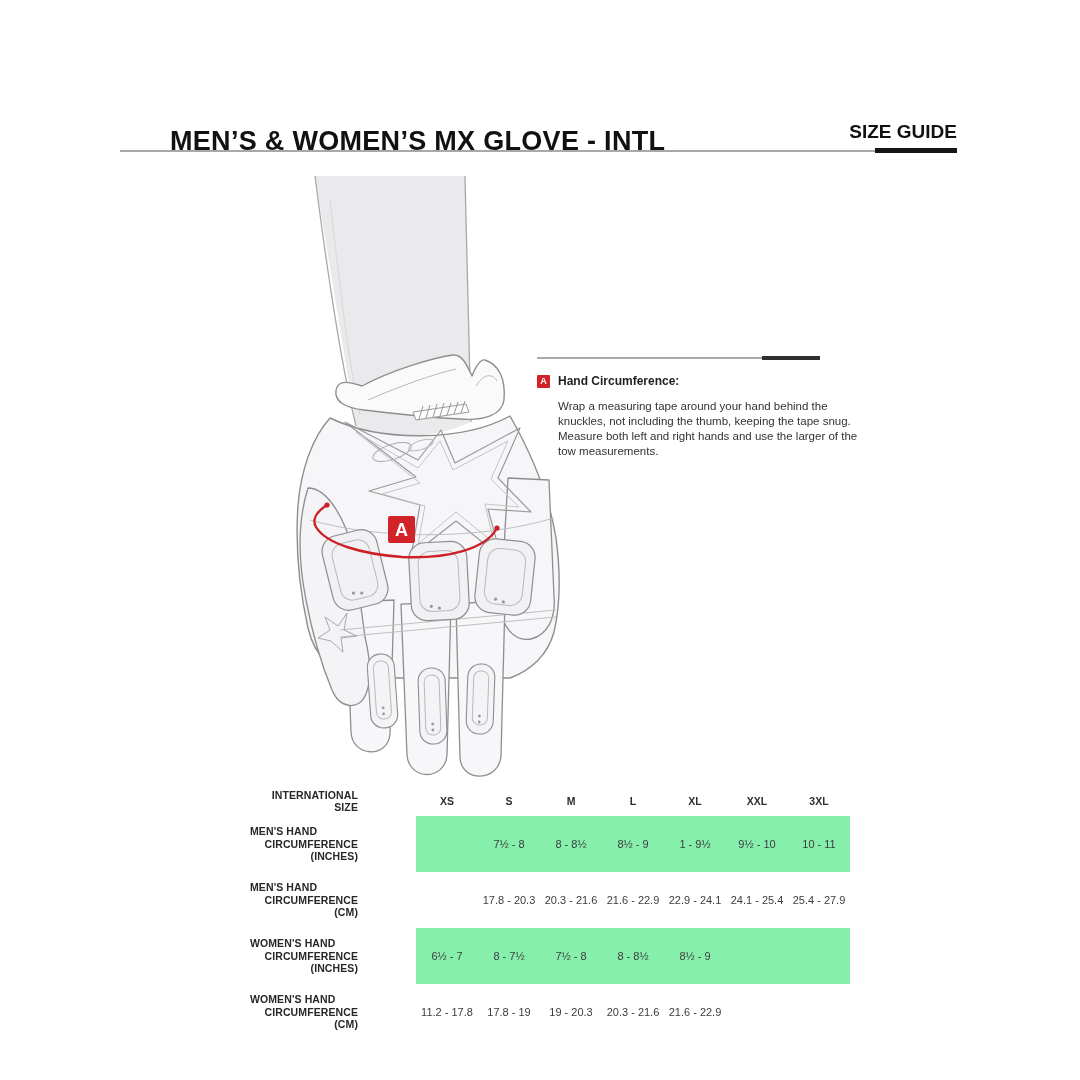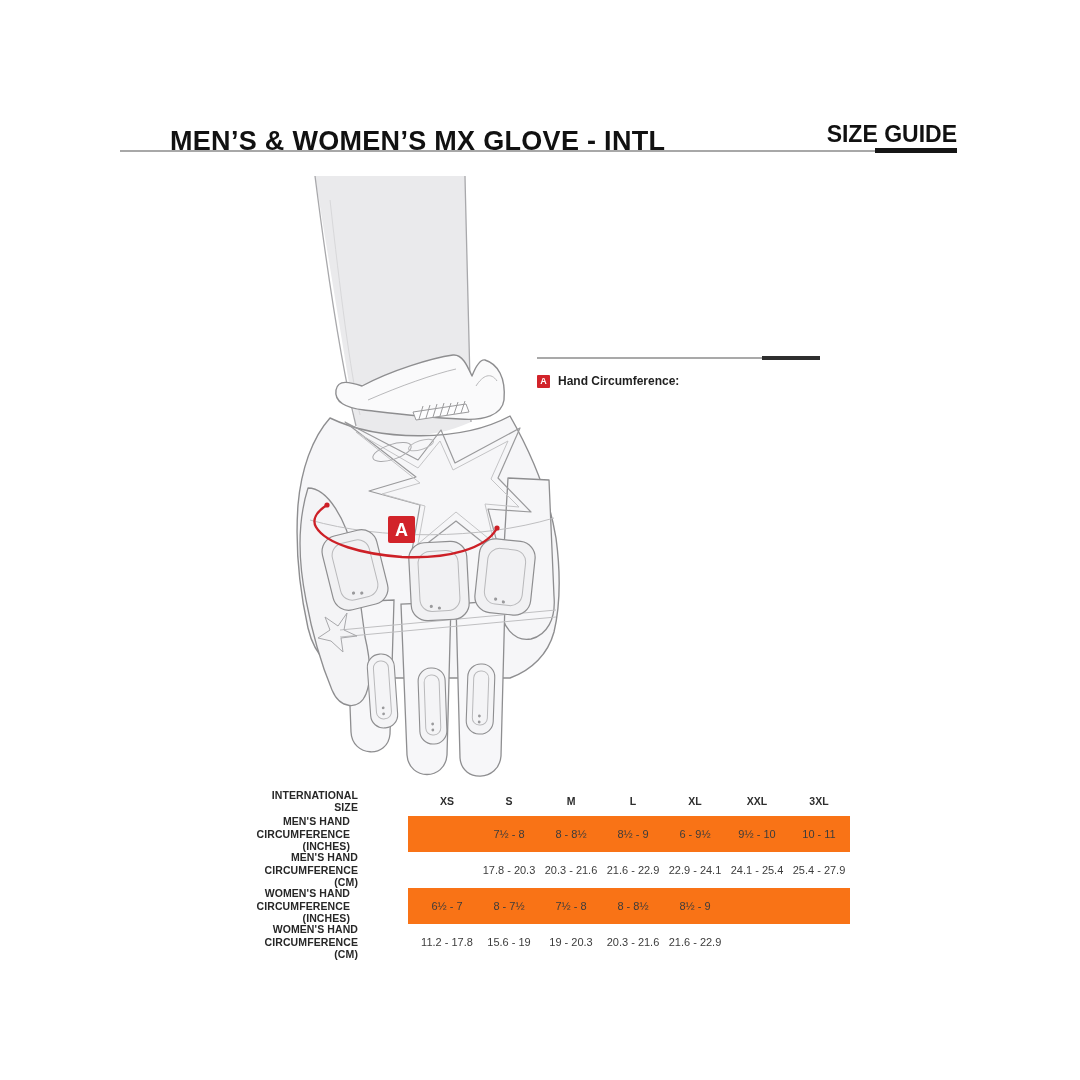--- a/index.html
+++ b/index.html
@@ -1,48 +1,48 @@
 <!DOCTYPE html>
 <html><head>
 <meta charset="utf-8">
 <style>
   html,body{margin:0;padding:0;background:#fff;}
   body{width:1080px;height:1080px;position:relative;font-family:"Liberation Sans",sans-serif;overflow:hidden;}
 
   
   .page-title{position:absolute;left:122px;top:108px;font-size:27px;font-weight:bold;
     letter-spacing:.3px;color:#111;white-space:nowrap;margin-left:48px;}
-  .size-guide{position:absolute;right:123px;top:121px;font-size:23px;font-weight:bold;color:#111;}
+  .size-guide{position:absolute;right:123px;top:121px;font-size:19px;font-weight:bold;color:#111;}
   .hrule{position:absolute;left:120px;top:150px;width:837px;height:2px;background:#a8a8a8;}
   .hrule-accent{position:absolute;left:875px;top:148px;width:82px;height:5px;background:#151515;}
 
   
   .illustration{position:absolute;left:270px;top:160px;width:450px;height:642px;}
   .illustration svg{width:100%;height:100%;display:block;}
 
   
   .howto{position:absolute;left:537px;top:348px;width:310px;}
   .howto h2{margin:0;font-size:17px;font-weight:bold;letter-spacing:1.5px;color:#1d1d1f;}
   .howto .rule2{position:relative;margin-top:9px;width:283px;height:2px;background:#a9a9a9;}
   .howto .rule2 .accent{position:absolute;right:0;top:-1px;width:58px;height:4px;background:#2e2e2e;}
   .measure-item{display:flex;margin-top:15px;gap:8px;}
   .abadge{flex:0 0 auto;width:13px;height:13px;margin-top:1px;background:#d2232a;color:#fff;
     font-size:9px;font-weight:bold;text-align:center;line-height:13px;border-radius:1px;}
   .mi-title{font-size:12px;font-weight:bold;color:#1f1f1f;margin-bottom:11px;}
   .mi-body{font-size:11.5px;line-height:15px;color:#333;width:300px;}
 
   
   #size-table{position:absolute;left:250px;top:786px;width:600px;}
-  .trow{display:flex;height:36px;}
+  .trow{display:flex;height:56px;}
   .trow.head{height:30px;}
   .tlabel{width:148px;box-sizing:border-box;display:flex;flex-direction:column;justify-content:center;
-    align-items:flex-end;padding-right:10px;text-align:right;font-weight:bold;font-size:10.5px;
+    align-items:flex-start;padding-right:10px;text-align:right;font-weight:bold;font-size:10.5px;
     line-height:12.5px;color:#272727;letter-spacing:.1px;}
   .tvals{display:flex;width:434px;margin-left:48px;}
-  .tvals.shaded{background:#f97316;padding-left:8px;}
+  .tvals.shaded{background:#86efac;}
   .tcell{width:62px;display:flex;align-items:center;justify-content:center;
     font-size:11px;color:#3c3c3c;white-space:nowrap;}
   .trow.head .tcell{font-size:10.5px;font-weight:bold;color:#2e2e2e;}
 </style>
 </head>
 <body>
 
 <h1 class="page-title">MEN’S &amp; WOMEN’S MX GLOVE - INTL</h1>
 <div class="size-guide">SIZE GUIDE</div>
 <div class="hrule"></div>
@@ -146,20 +146,21 @@
 </div>
 
 <section class="howto">
   <div class="rule2">
       <span class="accent"></span>
     </div>
   <div class="measure-item">
     <span class="abadge">A</span>
     <div>
       <div class="mi-title">Hand Circumference:</div>
+      <div class="mi-body">Wrap a measuring tape around your hand behind the knuckles, not including the thumb, keeping the tape snug. Measure both left and right hands and use the larger of the tow measurements.</div>
     </div>
   </div>
 </section>
 
 <section id="size-table">
     <div class="trow head">
       <div class="tlabel">
         <div>INTERNATIONAL SIZE</div>
       </div>
       <div class="tvals">
@@ -175,21 +176,21 @@
     <div class="trow">
       <div class="tlabel">
         <div>MEN'S HAND</div>
         <div>CIRCUMFERENCE (INCHES)</div>
       </div>
       <div class="tvals shaded">
         <div class="tcell"></div>
         <div class="tcell">7½ - 8</div>
         <div class="tcell">8 - 8½</div>
         <div class="tcell">8½ - 9</div>
-        <div class="tcell">6 - 9½</div>
+        <div class="tcell">1 - 9½</div>
         <div class="tcell">9½ - 10</div>
         <div class="tcell">10 - 11</div>
       </div>
     </div>
     <div class="trow">
       <div class="tlabel">
         <div>MEN'S HAND</div>
         <div>CIRCUMFERENCE (CM)</div>
       </div>
       <div class="tvals">
@@ -217,21 +218,21 @@
         <div class="tcell"></div>
       </div>
     </div>
     <div class="trow">
       <div class="tlabel">
         <div>WOMEN'S HAND</div>
         <div>CIRCUMFERENCE (CM)</div>
       </div>
       <div class="tvals">
         <div class="tcell">11.2 - 17.8</div>
-        <div class="tcell">15.6 - 19</div>
+        <div class="tcell">17.8 - 19</div>
         <div class="tcell">19 - 20.3</div>
         <div class="tcell">20.3 - 21.6</div>
         <div class="tcell">21.6 - 22.9</div>
         <div class="tcell"></div>
         <div class="tcell"></div>
       </div>
     </div>
   </section>
 
 </body></html>

